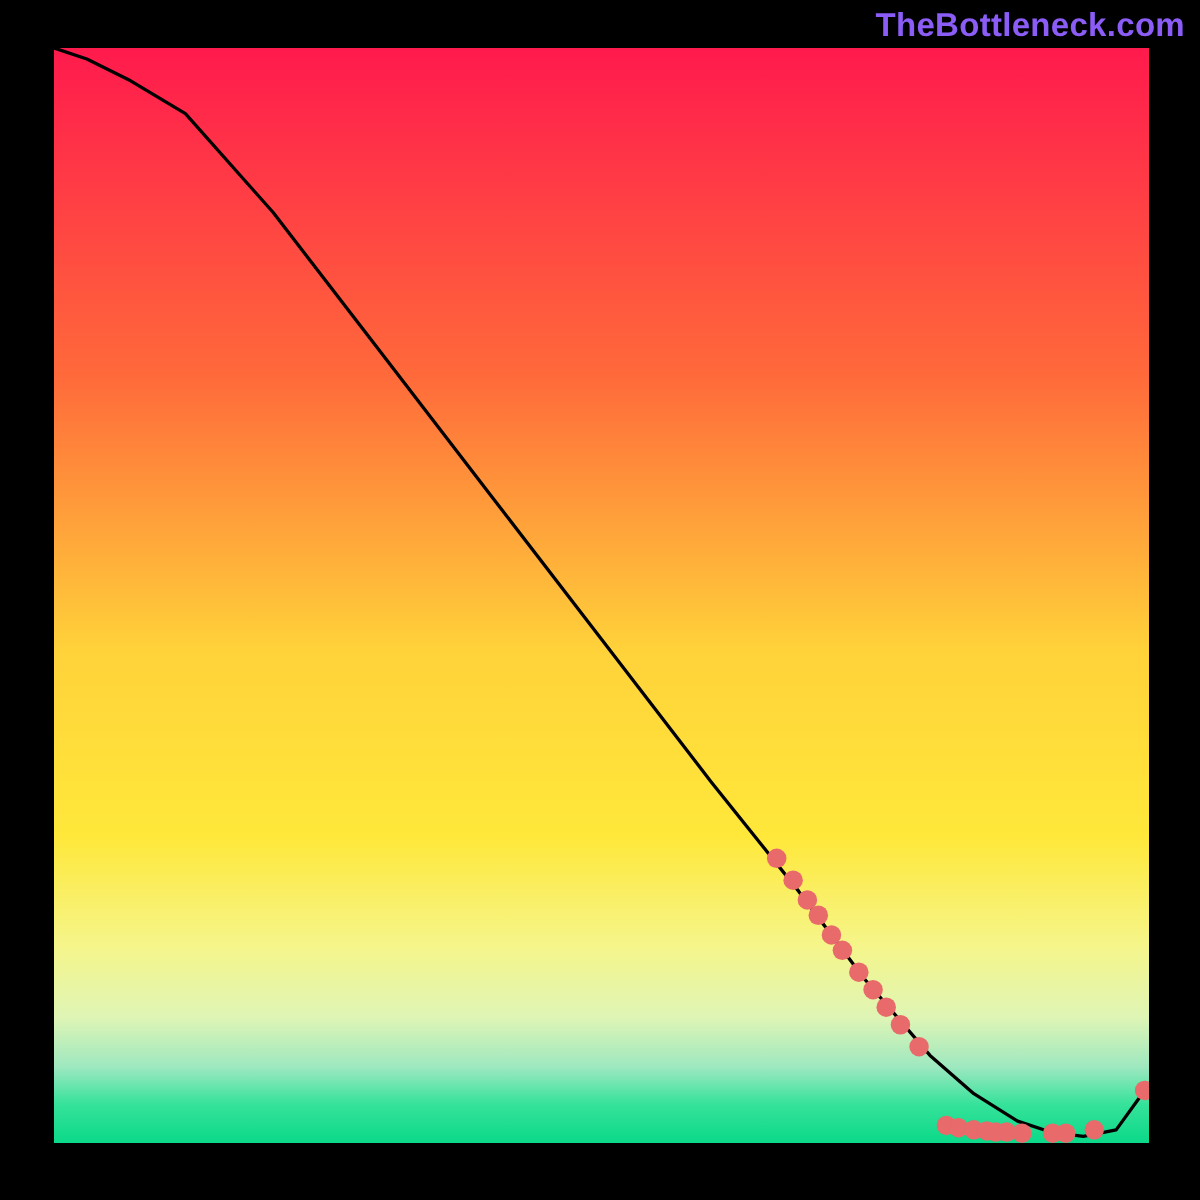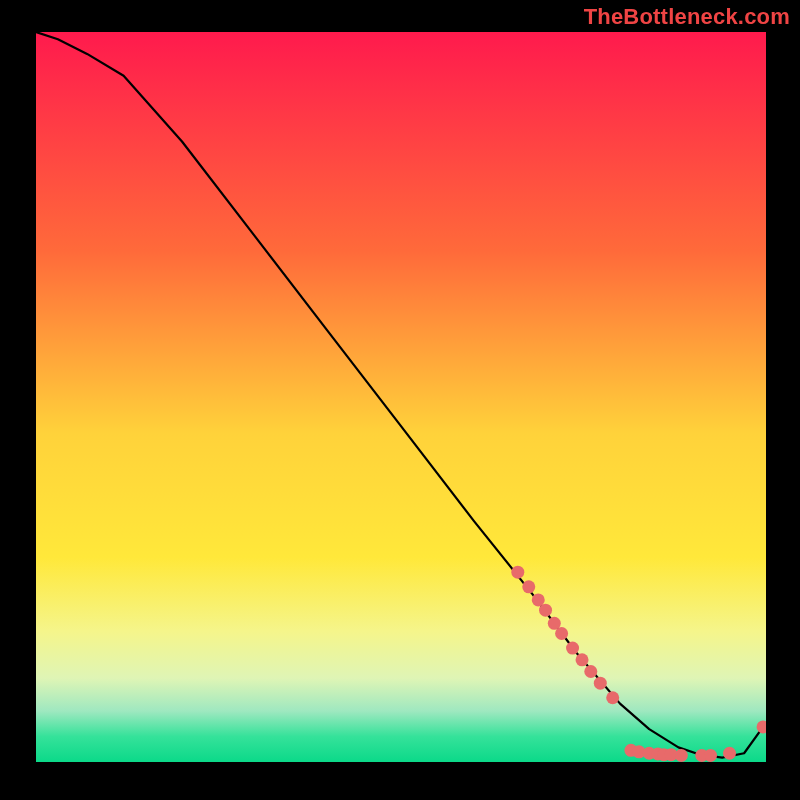--- a/index.html
+++ b/index.html
@@ -16,21 +16,21 @@
     width: 800px;
     height: 800px;
     background: #000;
   }
   .attribution {
     position: absolute;
     top: 4px;
     right: 10px;
     font-size: 22px;
     font-weight: 600;
-    color: #ef4444;
+    color: #8b5cf6;
     letter-spacing: 0.2px;
   }
   .plot-area {
     position: absolute;
     left: 36px;
     top: 32px;
     width: 730px;
     height: 730px;
   }
   svg {

